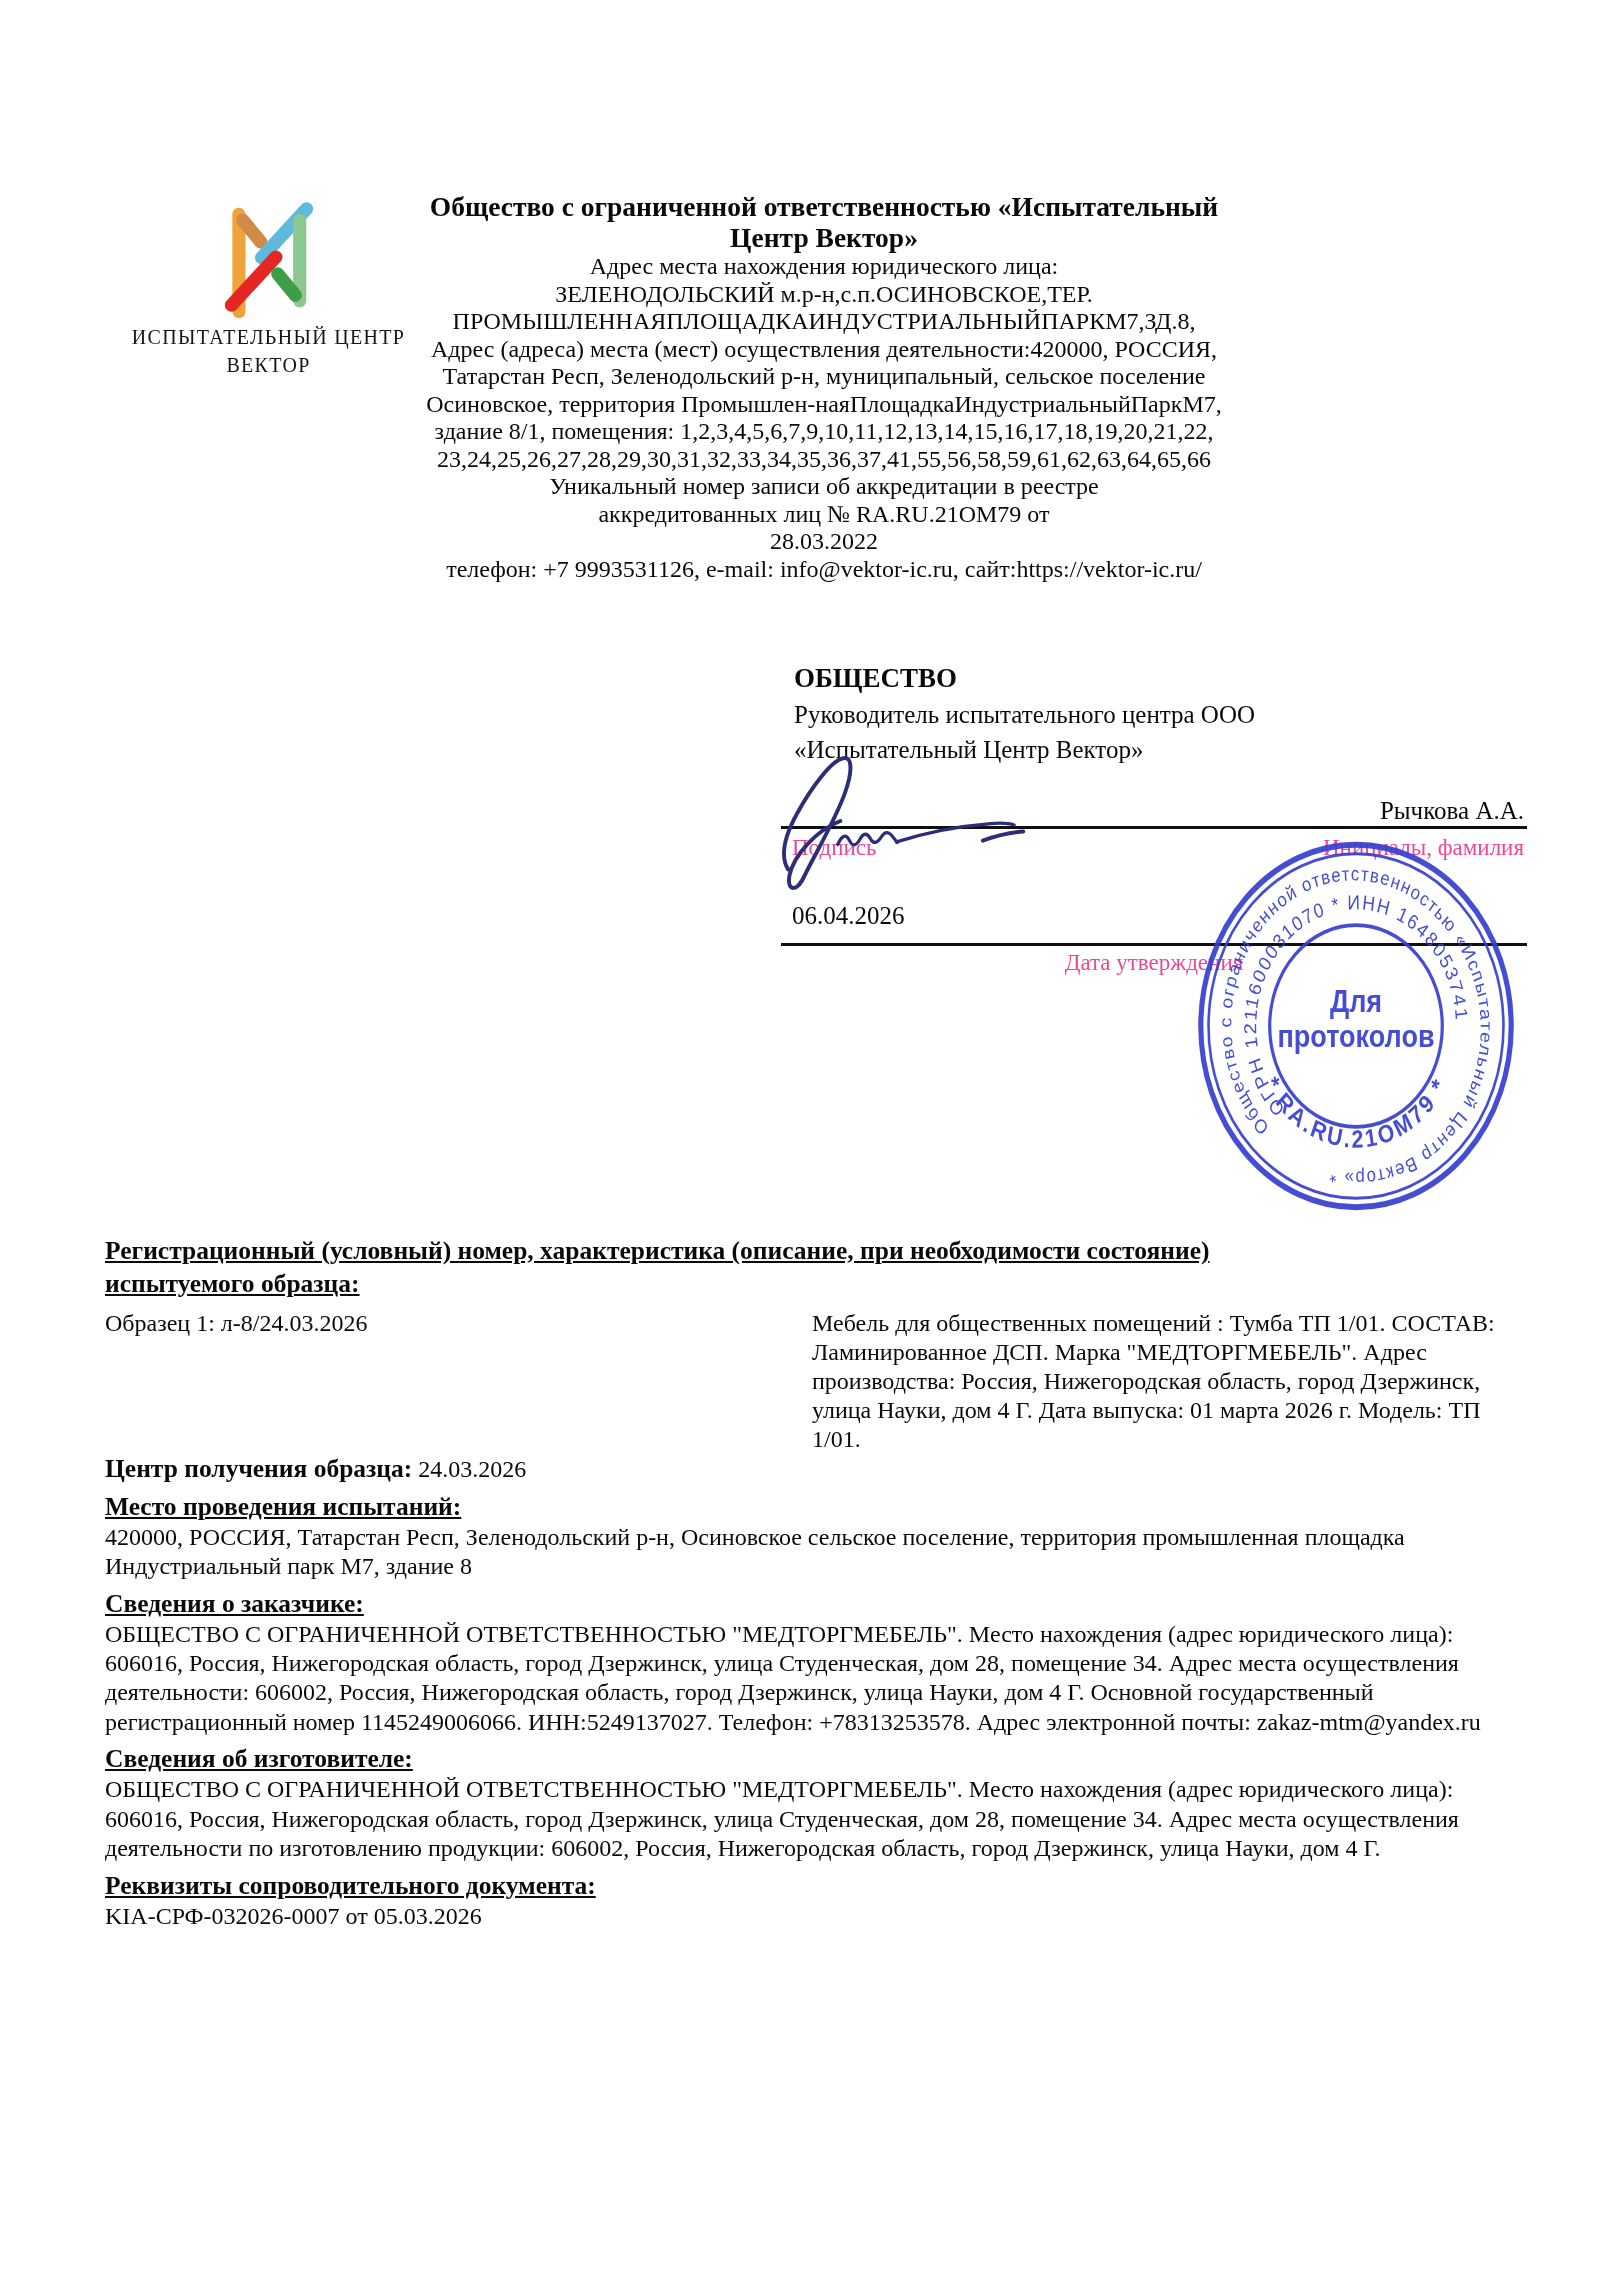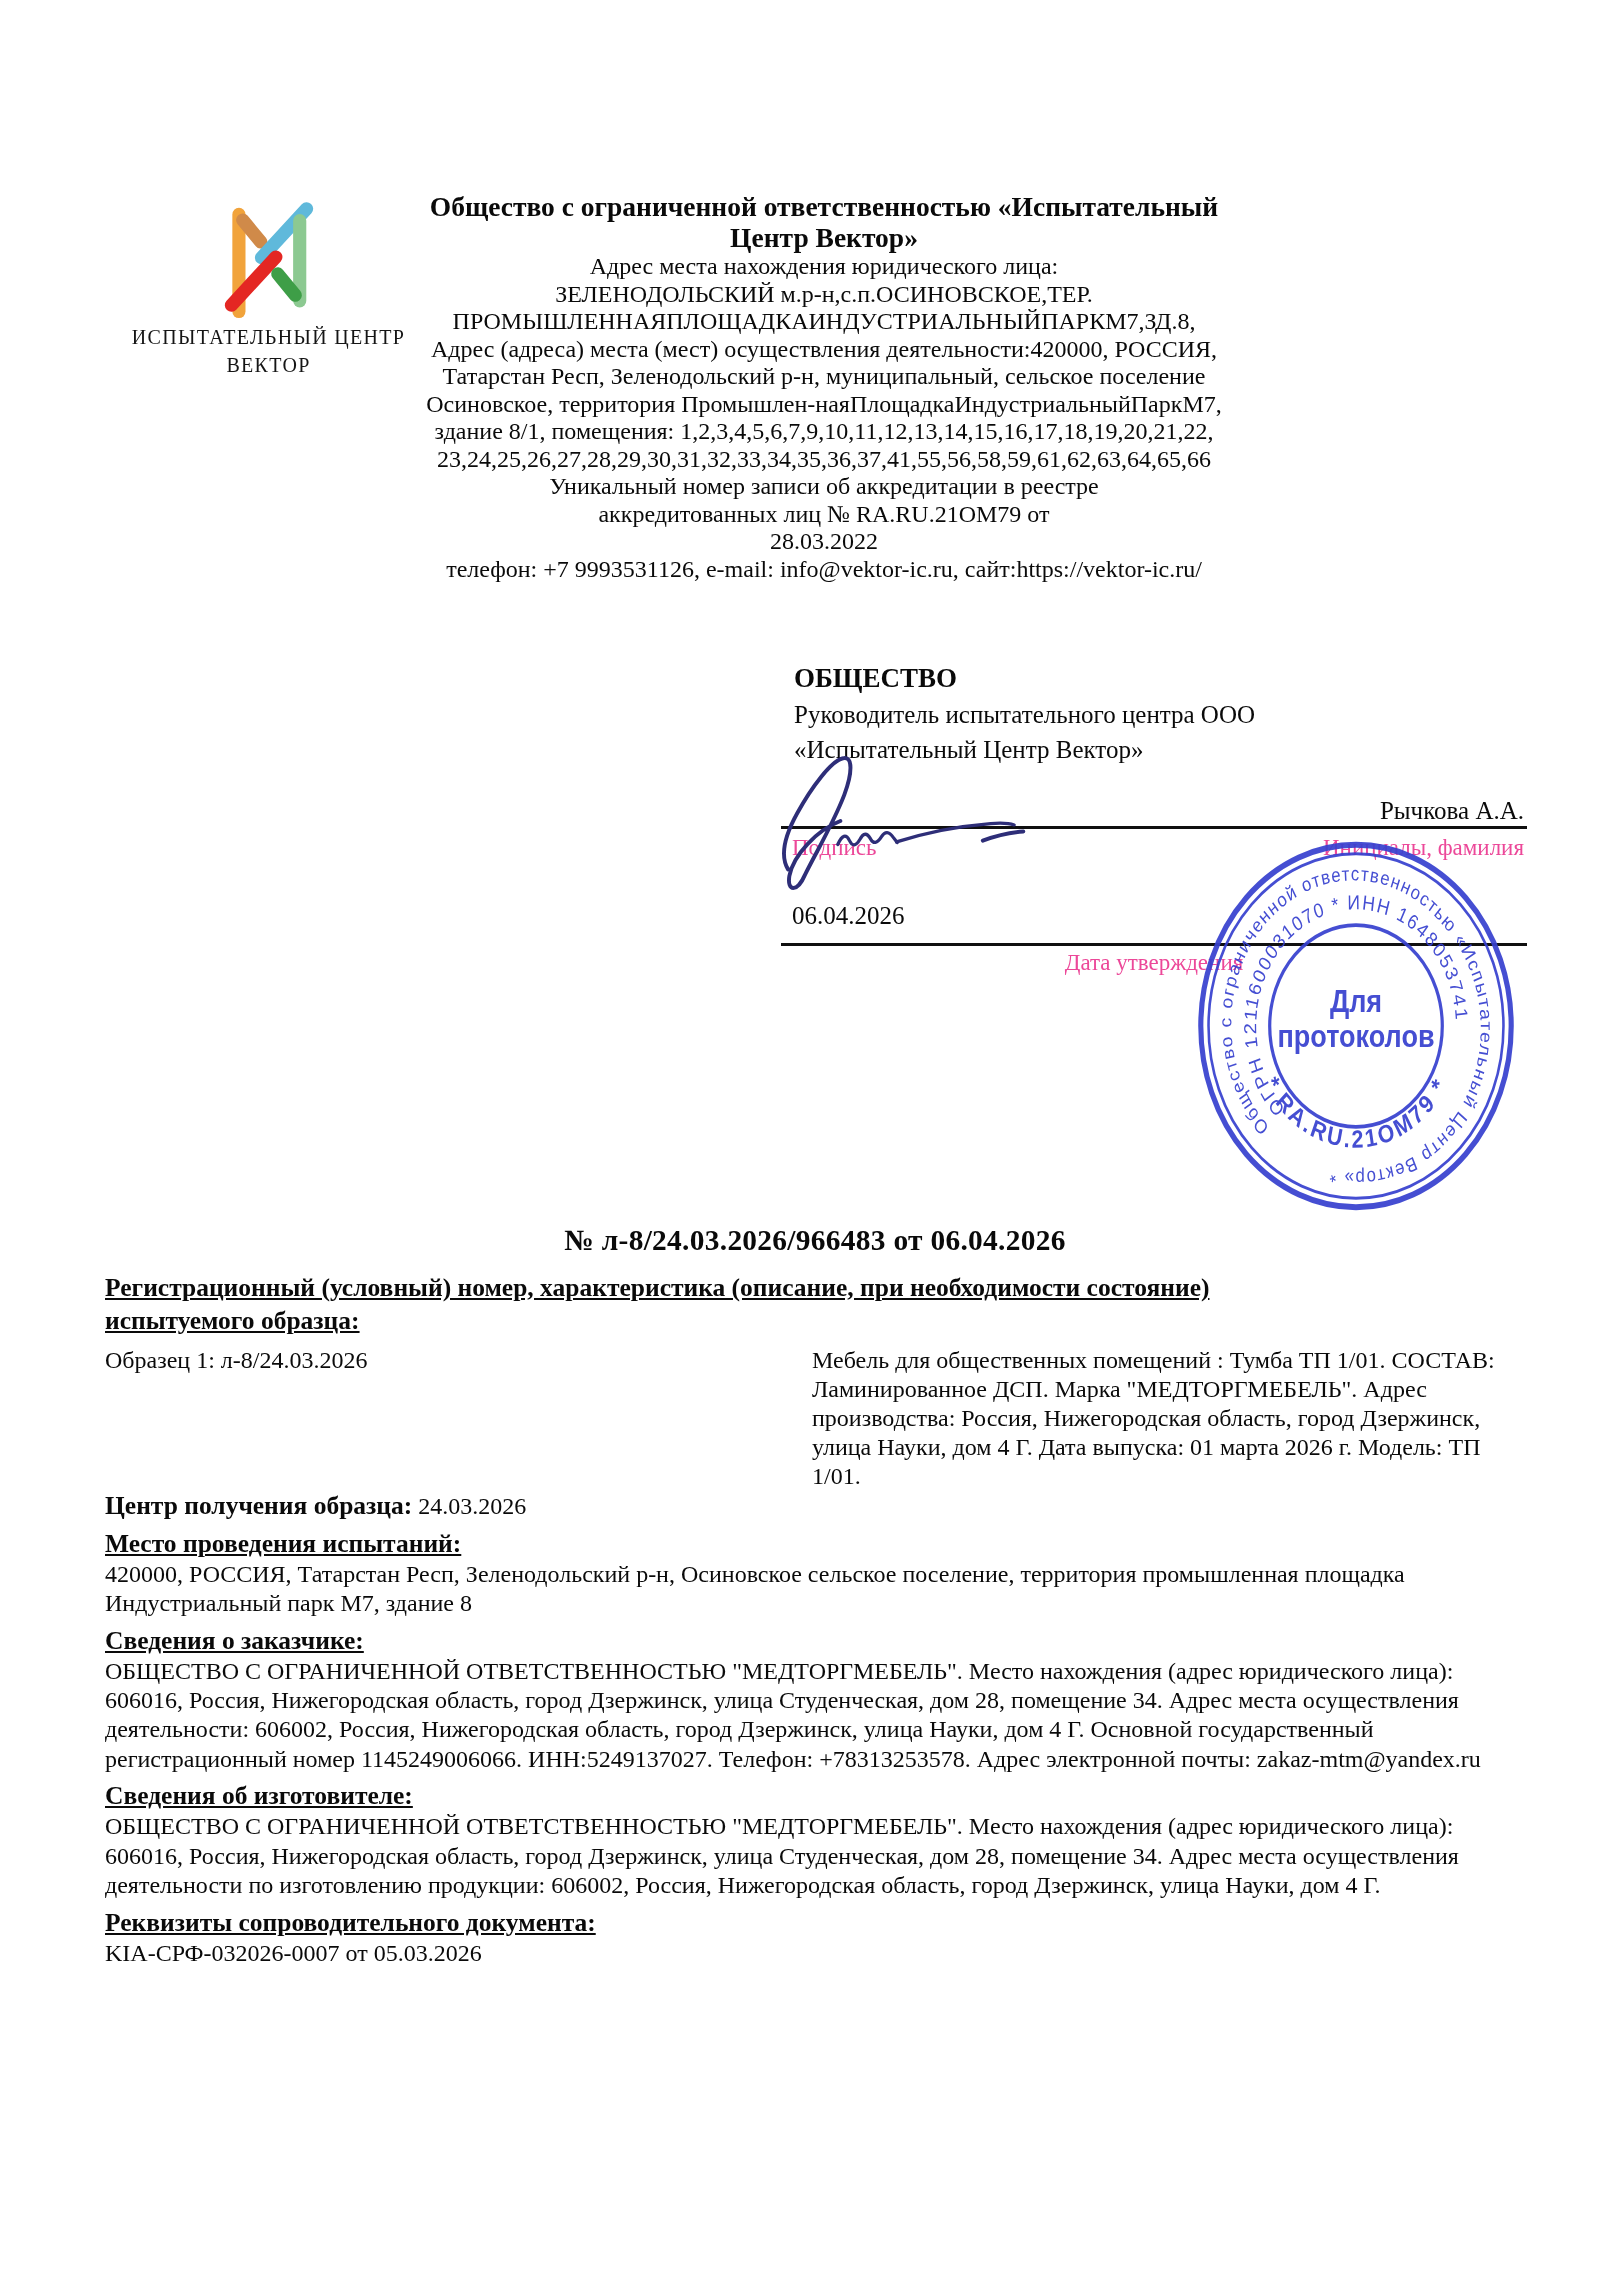--- a/index.html
+++ b/index.html
@@ -123,21 +123,20 @@
       <textPath href="#innerTop">ОГРН 1211600031070 * ИНН 1648053741</textPath>
     </text>
     <text class="stamp-bottom" fill="#3640cf" text-anchor="middle">
       <textPath href="#innerBot" startOffset="50%">* RA.RU.21ОМ79 *</textPath>
     </text>
     <text class="stamp-center" fill="#3640cf" x="250" y="232" text-anchor="middle">Для</text>
     <text class="stamp-center" fill="#3640cf" x="250" y="278" text-anchor="middle">протоколов</text>
   </svg>
 
   <div class="main">
-    <div class="doc-title">№ л-8/24.03.2026/966483 от 06.04.2026</div>
 
     <div class="sec-heading sample-heading">
       <div>Регистрационный (условный) номер, характеристика (описание, при необходимости состояние)</div>
       <div>испытуемого образца:</div>
     </div>
 
     <div class="sample-row">
       <div class="sample-id-col">Образец 1: л-8/24.03.2026</div>
       <div class="sample-desc-col">Мебель для общественных помещений : Тумба ТП 1/01. СОСТАВ: Ламинированное ДСП. Марка "МЕДТОРГМЕБЕЛЬ". Адрес производства: Россия, Нижегородская область, город Дзержинск, улица Науки, дом 4 Г. Дата выпуска: 01 марта 2026 г. Модель: ТП 1/01.</div>
     </div>

